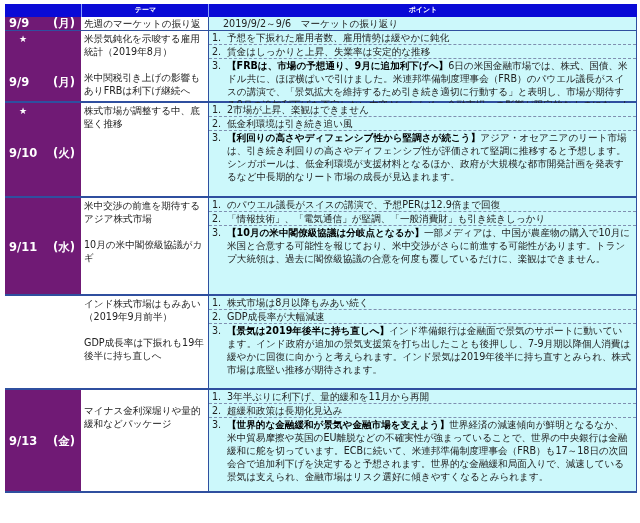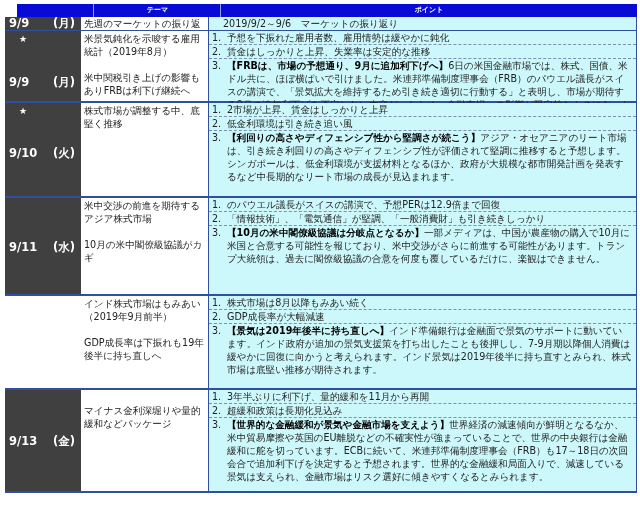--- a/index.html
+++ b/index.html
@@ -1,27 +1,27 @@
 <!DOCTYPE html>
 <html><head>
 <meta charset="utf-8">
 <style>
   html, body { margin: 0; padding: 0; background: #ffffff; }
   body { width: 640px; height: 523px; position: relative; overflow: hidden;
          font-family: "DejaVu Sans", "Liberation Sans", sans-serif; }
   .tbl { position: absolute; left: 5px; top: 4px; width: 632px; }
   .hdr { position: relative; height: 13px; background: #0a0ad6; color: #fff;
-         font-size: 7px; font-weight: bold; margin-left: 12px; }
+         font-size: 7px; font-weight: bold; }
   .hdr .h-theme { position: absolute; left: 76px; width: 127px; top: 0; height: 13px;
                   text-align: center; line-height: 13px; border-left: 1px solid #8aa0ff; }
   .hdr .h-point { position: absolute; left: 203px; right: 0; top: 0; height: 14px;
                   text-align: center; line-height: 13px; border-left: 1px solid #8aa0ff; font-family: Liberation Serif, serif; }
   .row { position: relative; border-bottom: 2px solid #2f4f9f; }
   .row .date-cell { position: absolute; left: 0; top: 0; bottom: 0; width: 76px;
-                    background: #404040; color: #fff; font-weight: bold; font-size: 11.5px; }
+                    background: #701a75; color: #fff; font-weight: bold; font-size: 11.5px; }
   .row .date-cell .star { position: absolute; left: 14px; top: 3px; font-size: 9px; color: #fff; }
   .row .date-cell .date { position: absolute; left: 4px; }
   .row .date-cell .dow { position: absolute; left: 48px; }
   .row .theme-cell { position: absolute; left: 76px; top: 0; bottom: 0; width: 127px;
                      background: #fff; font-size: 9.6px; color: #222; line-height: 13px;
                      padding: 1px 3px; box-sizing: border-box; }
   .row .point-cell { position: absolute; left: 203px; right: 0; top: 0; bottom: 0;
                      background: #ccf8fb; border-left: 1px solid #2f4f9f;
                      border-right: 1px solid #2f4f9f; font-size: 9.6px; color: #222; }
   .pt { position: relative; padding-left: 18px; padding-right: 4px; line-height: 13px;
@@ -76,21 +76,21 @@
   <div class="row" style="height:93px;">
     <div class="date-cell">
       <span class="star">★</span>
       <span class="date" style="top:43px;">9/10</span>
       <span class="dow" style="top:43px;">(火)</span>
     </div>
     <div class="theme-cell">
       <div>株式市場が調整する中、底堅く推移</div>
     </div>
     <div class="point-cell">
-      <div class="pt"><span class="num">1.</span><span>2市場が上昇、賃金はしっかりと上昇</span></div>
+      <div class="pt"><span class="num">1.</span><span>2市場が上昇、楽観はできません</span></div>
       <div class="pt"><span class="num">2.</span><span>低金利環境は引き続き追い風</span></div>
       <div class="pt"><span class="num">3.</span><b>【利回りの高さやディフェンシブ性から堅調さが続こう】</b><span>アジア・オセアニアのリート市場は、引き続き利回りの高さやディフェンシブ性が評価されて堅調に推移すると予想します。シンガポールは、低金利環境が支援材料となるほか、政府が大規模な都市開発計画を発表するなど中長期的なリート市場の成長が見込まれます。</span></div>
     </div>
   </div>
 
   <div class="row" style="height:96px;">
     <div class="date-cell">
       <span class="date" style="top:42px;">9/11</span>
       <span class="dow" style="top:42px;">(水)</span>
     </div>

